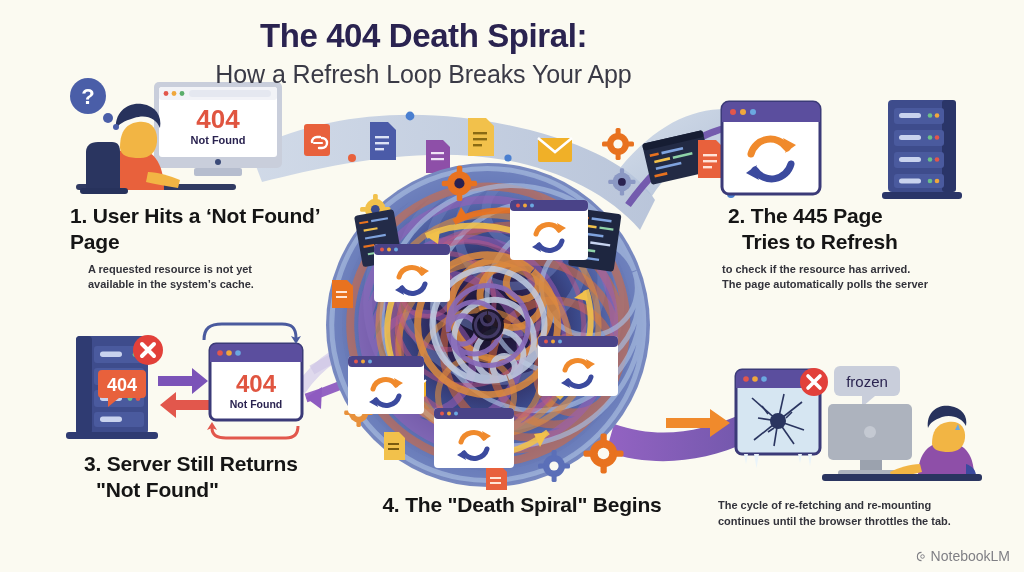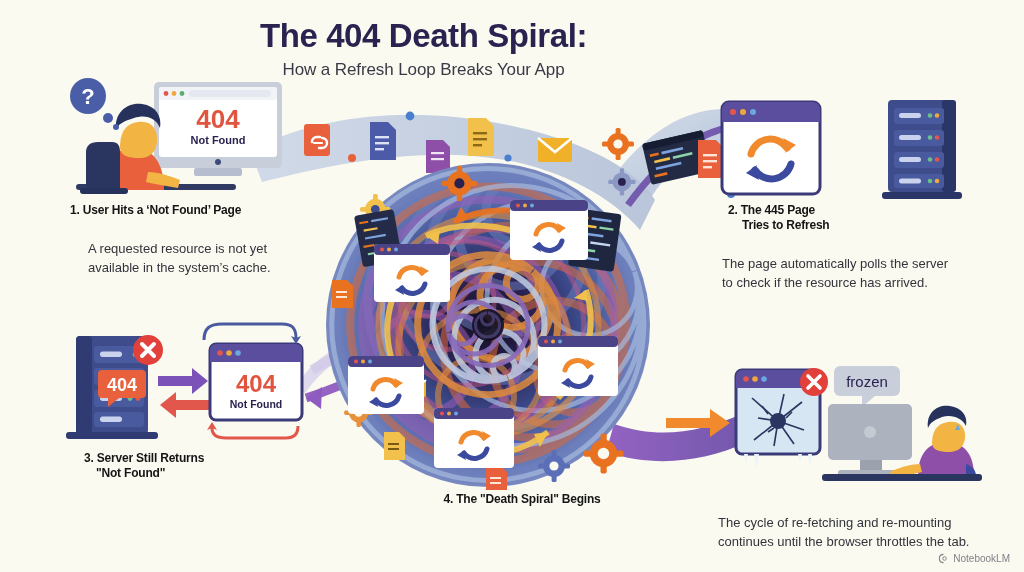--- a/index.html
+++ b/index.html
@@ -15,50 +15,50 @@
     overflow: hidden;
   }
 
   
   #title-block { position: absolute; top: 18px; left: 0; width: 847px; text-align: center; }
   #main-title {
     font-size: 33px; font-weight: 700; color: #2A2350;
     letter-spacing: -0.4px; line-height: 1.12;
   }
   #subtitle {
-    font-size: 17px; font-weight: 400; color: #3A3A46;
+    font-size: 25px; font-weight: 400; color: #3A3A46;
     margin-top: 5px; letter-spacing: -0.1px;
   }
 
   
   .step-head {
-    font-size: 12px; font-weight: 700; color: #151515;
+    font-size: 21px; font-weight: 700; color: #151515;
     line-height: 1.25; letter-spacing: -0.2px;
   }
   .step-body {
-    font-size: 13px; font-weight: 400; color: #33333B;
-    line-height: 1.45; margin-top: 22px;
+    font-size: 11px; font-weight: 700; color: #33333B;
+    line-height: 1.45; margin-top: 6px;
   }
   .step { position: absolute; }
 
   #step1 { left: 70px; top: 203px; width: 300px; }
   #step1 .step-body { padding-left: 18px; }
   #step2 { left: 722px; top: 203px; width: 290px; }
   #step2 .step-head { padding-left: 6px; }
   #step3 { left: 80px; top: 451px; width: 300px; }
   #step3 .step-head { padding-left: 4px; }
   #step3 .step-body { padding-left: 22px; }
   #step4 { left: 372px; top: 492px; width: 300px; text-align: center; }
   #outcome { left: 718px; top: 492px; width: 300px; }
 
   
   #watermark {
     position: absolute; right: 14px; bottom: 8px;
     display: flex; align-items: center; gap: 4px;
-    font-size: 10px; color: #6A6A72; opacity: .85;
+    font-size: 14px; color: #6A6A72; opacity: .85;
   }
   #watermark .wm-ico { width: 11px; height: 11px; display:block; }
 
   
   .art { position: absolute; }
 
   
   #scene1 { left: 58px; top: 72px; width: 240px; height: 130px; }
 
   
@@ -609,22 +609,22 @@
       <div>available in the system’s cache.</div>
     </div>
   </div>
 
   <div id="step2" class="step">
     <div class="step-head">
       <div>2. The 445 Page</div>
       <div style="padding-left:14px;">Tries to Refresh</div>
     </div>
     <div class="step-body">
+      <div>to check if the resource has arrived.</div>
       <div>The page automatically polls the server</div>
-      <div>to check if the resource has arrived.</div>
     </div>
   </div>
 
   <div id="step3" class="step">
     <div class="step-head">
       <div>3. Server Still Returns</div>
       <div style="padding-left:12px;">"Not Found"</div>
     </div>
   </div>
 

